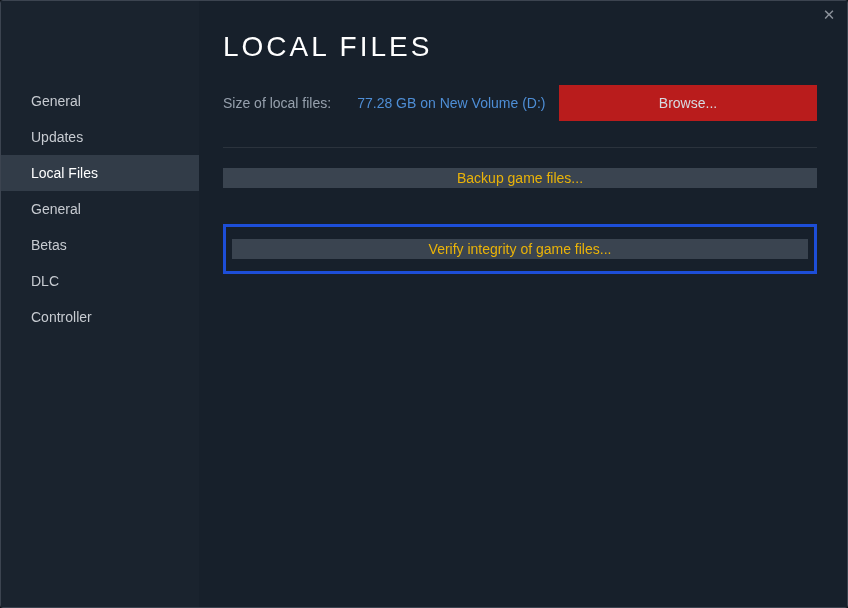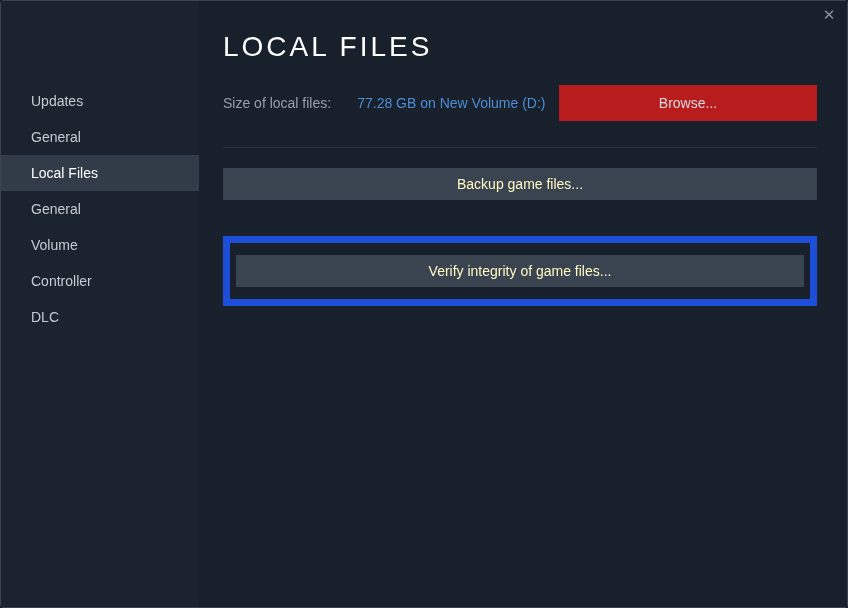--- a/index.html
+++ b/index.html
@@ -80,67 +80,67 @@
     border: none;
     cursor: pointer;
   }
   .divider {
     height: 1px;
     background: #2b333d;
     margin-bottom: 20px;
   }
   .big-btn {
     width: 100%;
-    height: 32px;
+    height: 20px;
     background: #3a4450;
-    color: #fef9c3;
+    color: #eab308;
     border: none;
     font-size: 14px;
     cursor: pointer;
     display: flex;
     align-items: center;
     justify-content: center;
   }
   .btn-gap { height: 20px; }
   .highlight-box {
-    border: 7px solid #1d4ed8;
+    border: 3px solid #1d4ed8;
     padding: 12px 6px;
     margin-top: 16px;
   }
 </style>
 </head>
 <body>
 
 <div class="window">
 
   <div class="close">✕</div>
 
   <div class="layout">
 
     <div class="sidebar">
       <div class="sidebar-item">
-          <span>Updates</span>
+          <span>General</span>
         </div>
       <div class="sidebar-item">
-          <span>General</span>
+          <span>Updates</span>
         </div>
       <div class="sidebar-item active">
           <span>Local Files</span>
         </div>
       <div class="sidebar-item">
           <span>General</span>
         </div>
       <div class="sidebar-item">
-          <span>Volume</span>
+          <span>Betas</span>
+        </div>
+      <div class="sidebar-item">
+          <span>DLC</span>
         </div>
       <div class="sidebar-item">
           <span>Controller</span>
-        </div>
-      <div class="sidebar-item">
-          <span>DLC</span>
         </div>
     </div>
 
     <div class="main">
 
       <h1 class="page-title">LOCAL FILES</h1>
 
       <div class="size-row">
         <span class="size-label">Size of local files:</span>
         <span class="size-link">77.28 GB on New Volume (D:)</span>

